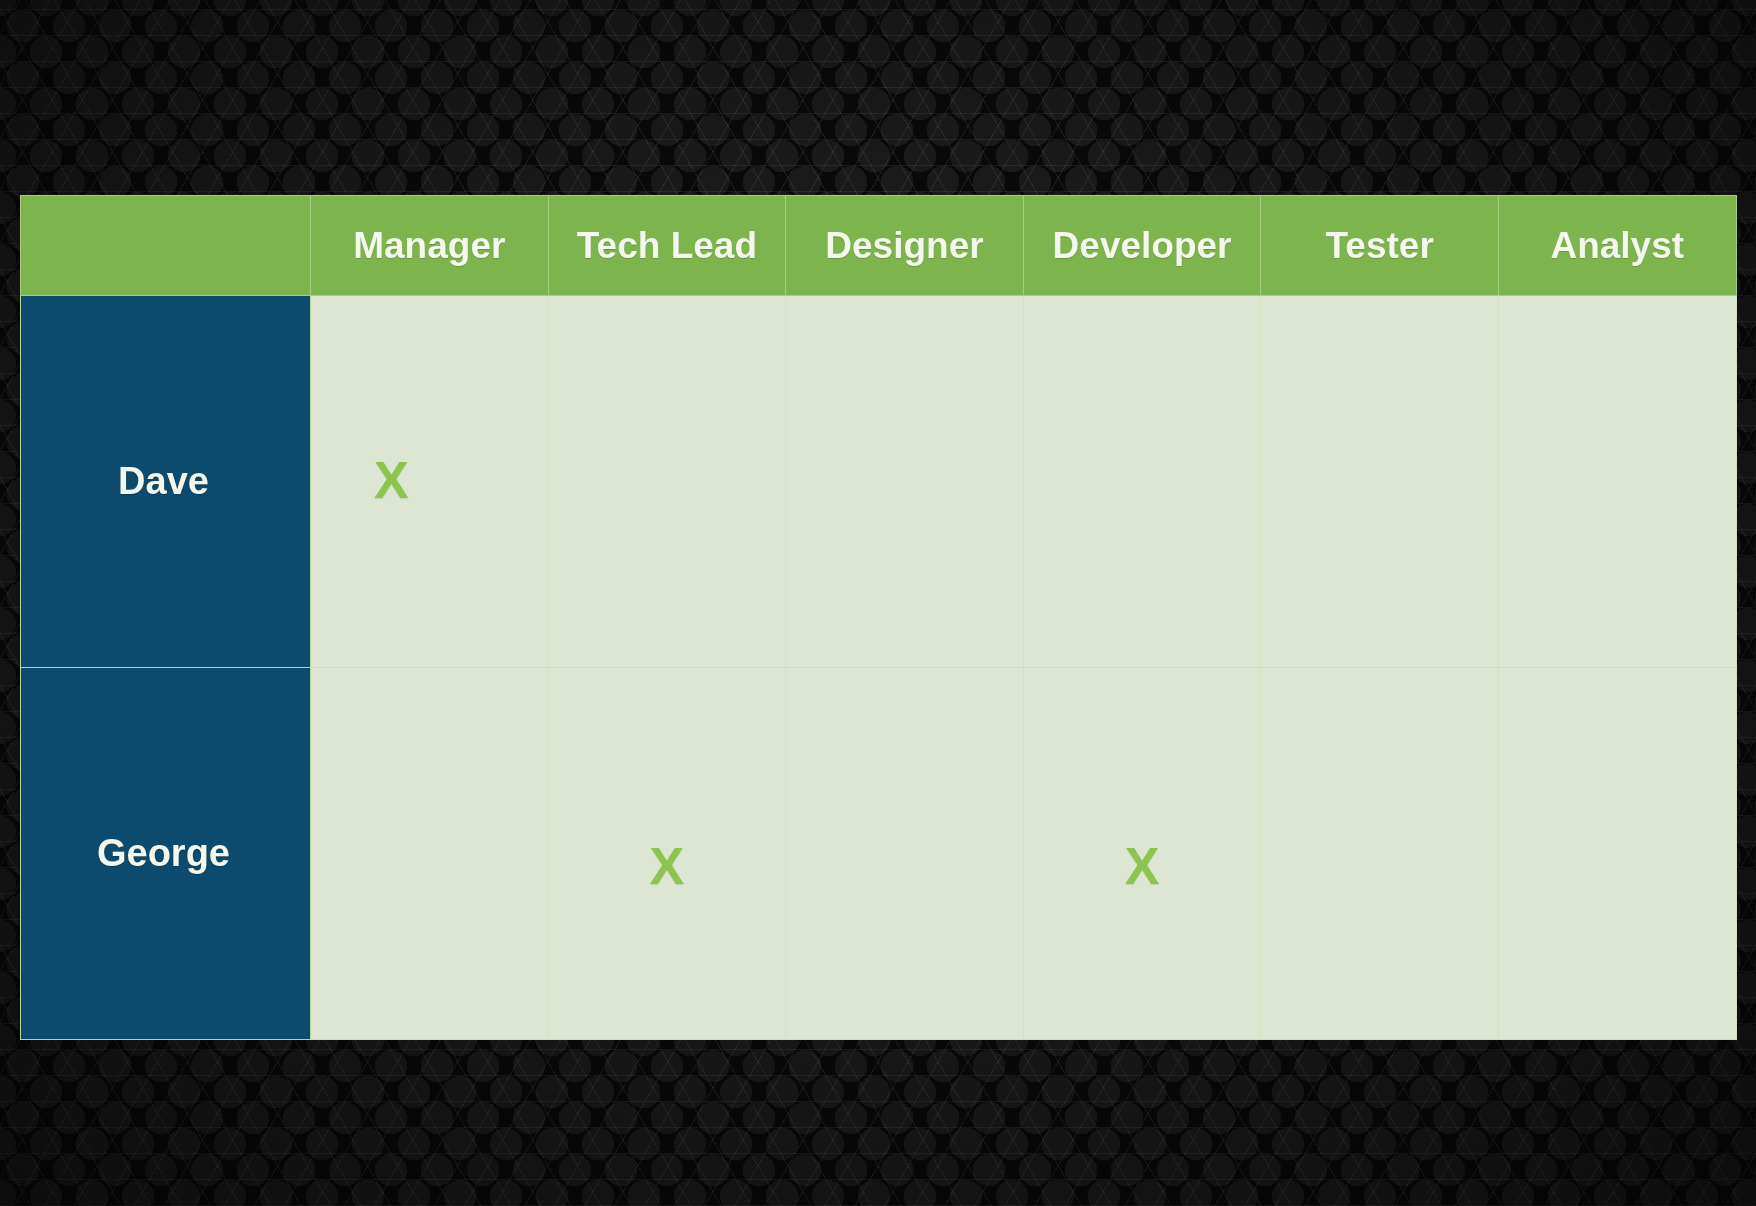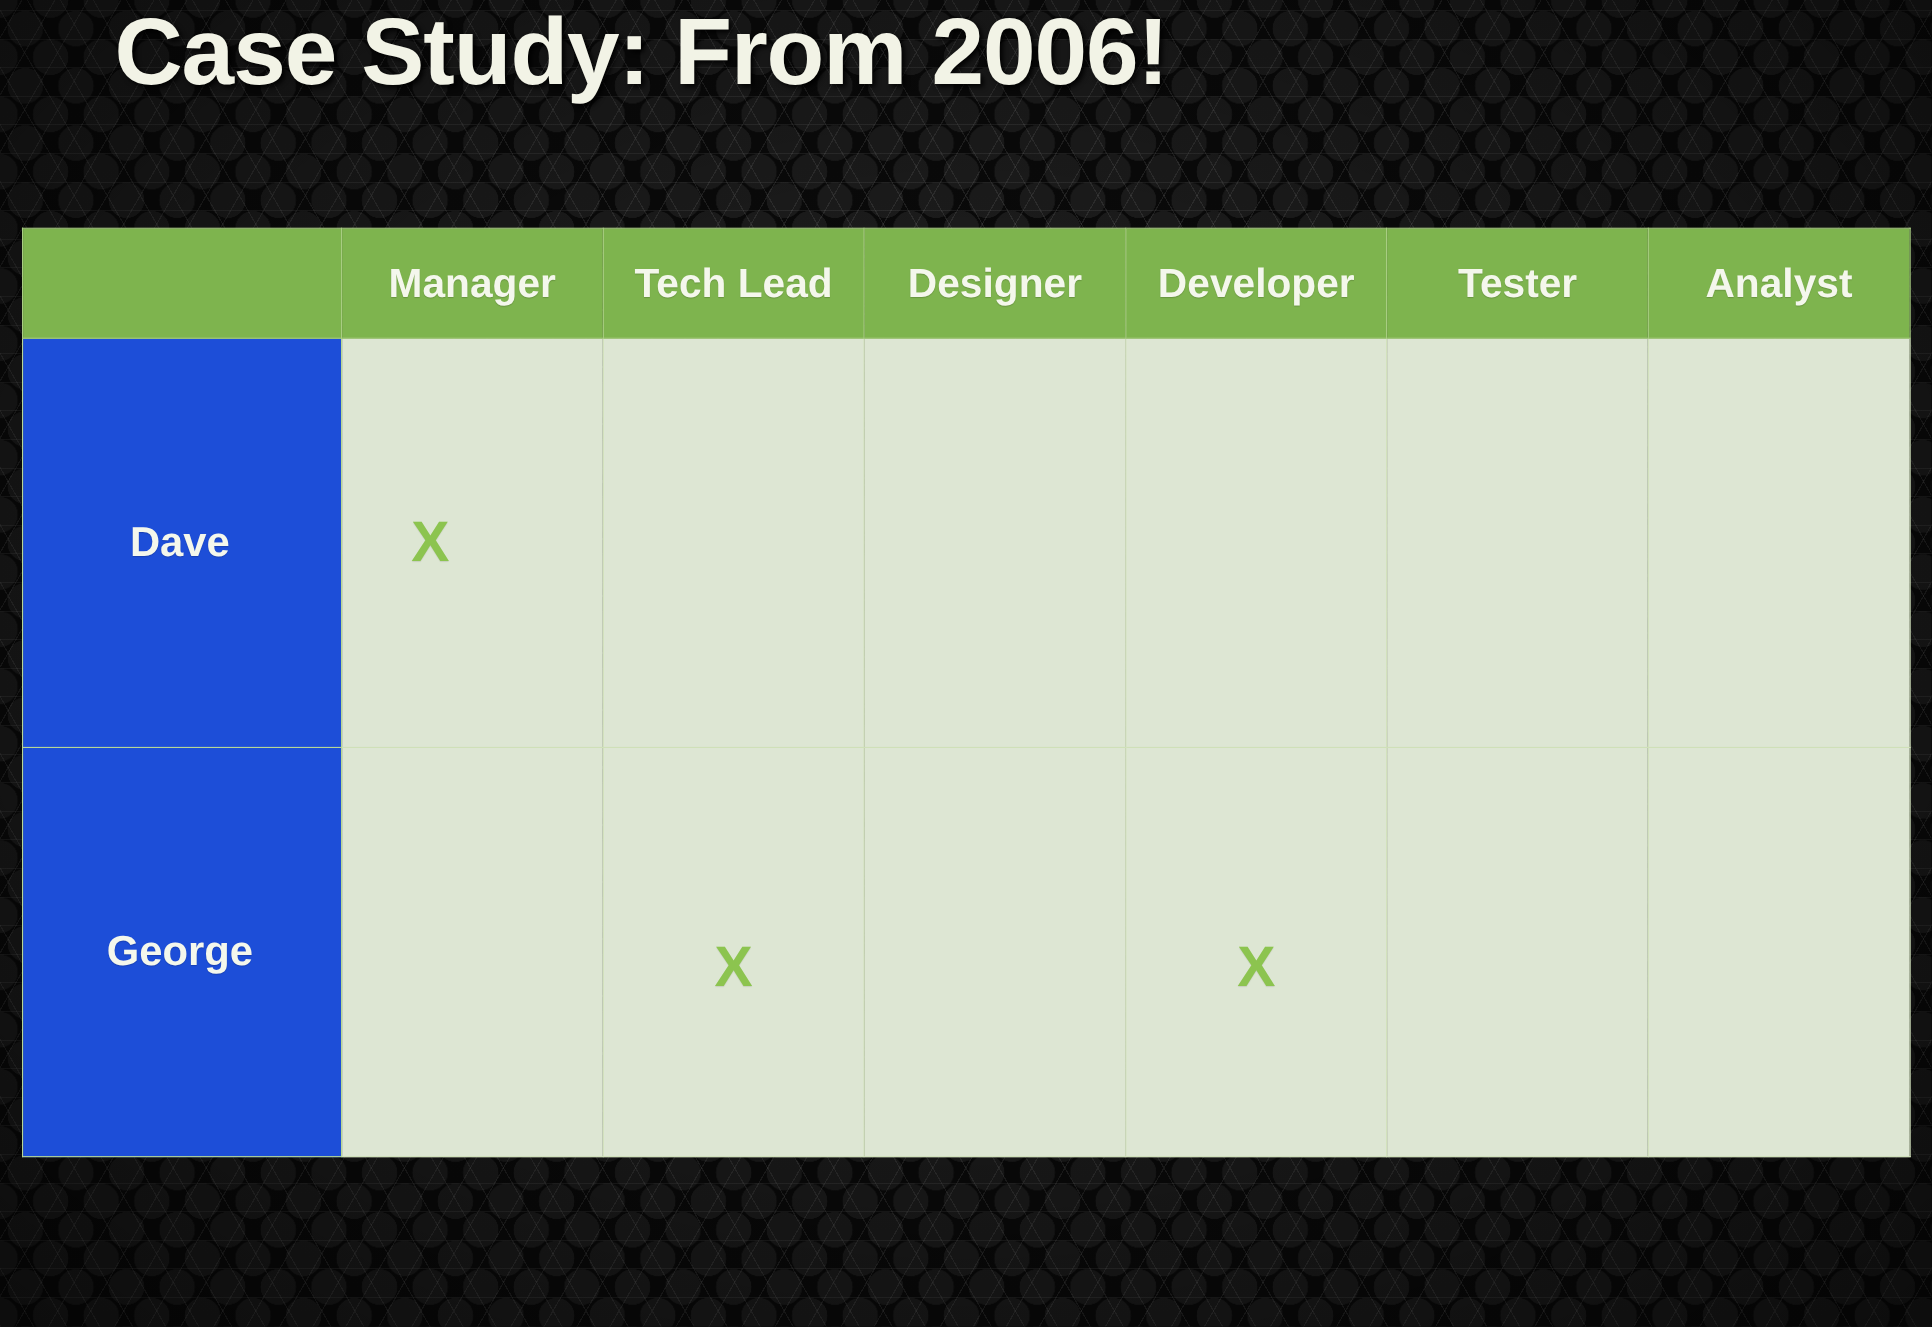--- a/index.html
+++ b/index.html
@@ -60,21 +60,21 @@
     letter-spacing: -1px;
     text-shadow: 3px 3px 5px rgba(0,0,0,.85);
     white-space: nowrap;
     line-height: 1.05;
   }
 
   
   .matrix-wrap {
     position: absolute;
     left: 20px;
-    top: 207px;
+    top: 195px;
     width: 1716px;
     height: 845px;
   }
   table.matrix {
     width: 100%;
     height: 100%;
     border-collapse: collapse;
     table-layout: fixed;
   }
   table.matrix col.rowhead { width: 290px; }
@@ -97,21 +97,21 @@
     vertical-align: middle;
     border-color: #a8cd82;
     text-shadow: 0 1px 1px rgba(0,0,0,.18);
   }
   thead th.corner {
     background: #7eb44e;
   }
 
   
   td.rowlabel {
-    background: #1d4ed8;
+    background: #0c4a6e;
     color: #f4f7ec;
     font-size: 38px;
     font-weight: bold;
     text-align: center;
     vertical-align: middle;
     border-color: #b6d796;
     padding-right: 4px;
     white-space: nowrap;
     text-shadow: 0 1px 1px rgba(0,0,0,.18);
   }
@@ -150,21 +150,20 @@
   tr.r5 .mark { transform: translate(0, 8px); }
   tr.r6 .mark { transform: translate(0, 16px); }
 </style>
 </head>
 <body>
 
 <div class="slide">
   <div class="hexbg"></div>
   <div class="vignette"></div>
 
-  <div class="title">Case Study: From 2006!</div>
 
   <div class="matrix-wrap">
     <table class="matrix">
       <colgroup>
         <col class="rowhead">
         <col class="datacol">
           <col class="datacol">
           <col class="datacol">
         <col class="datacol">
           <col class="datacol">

